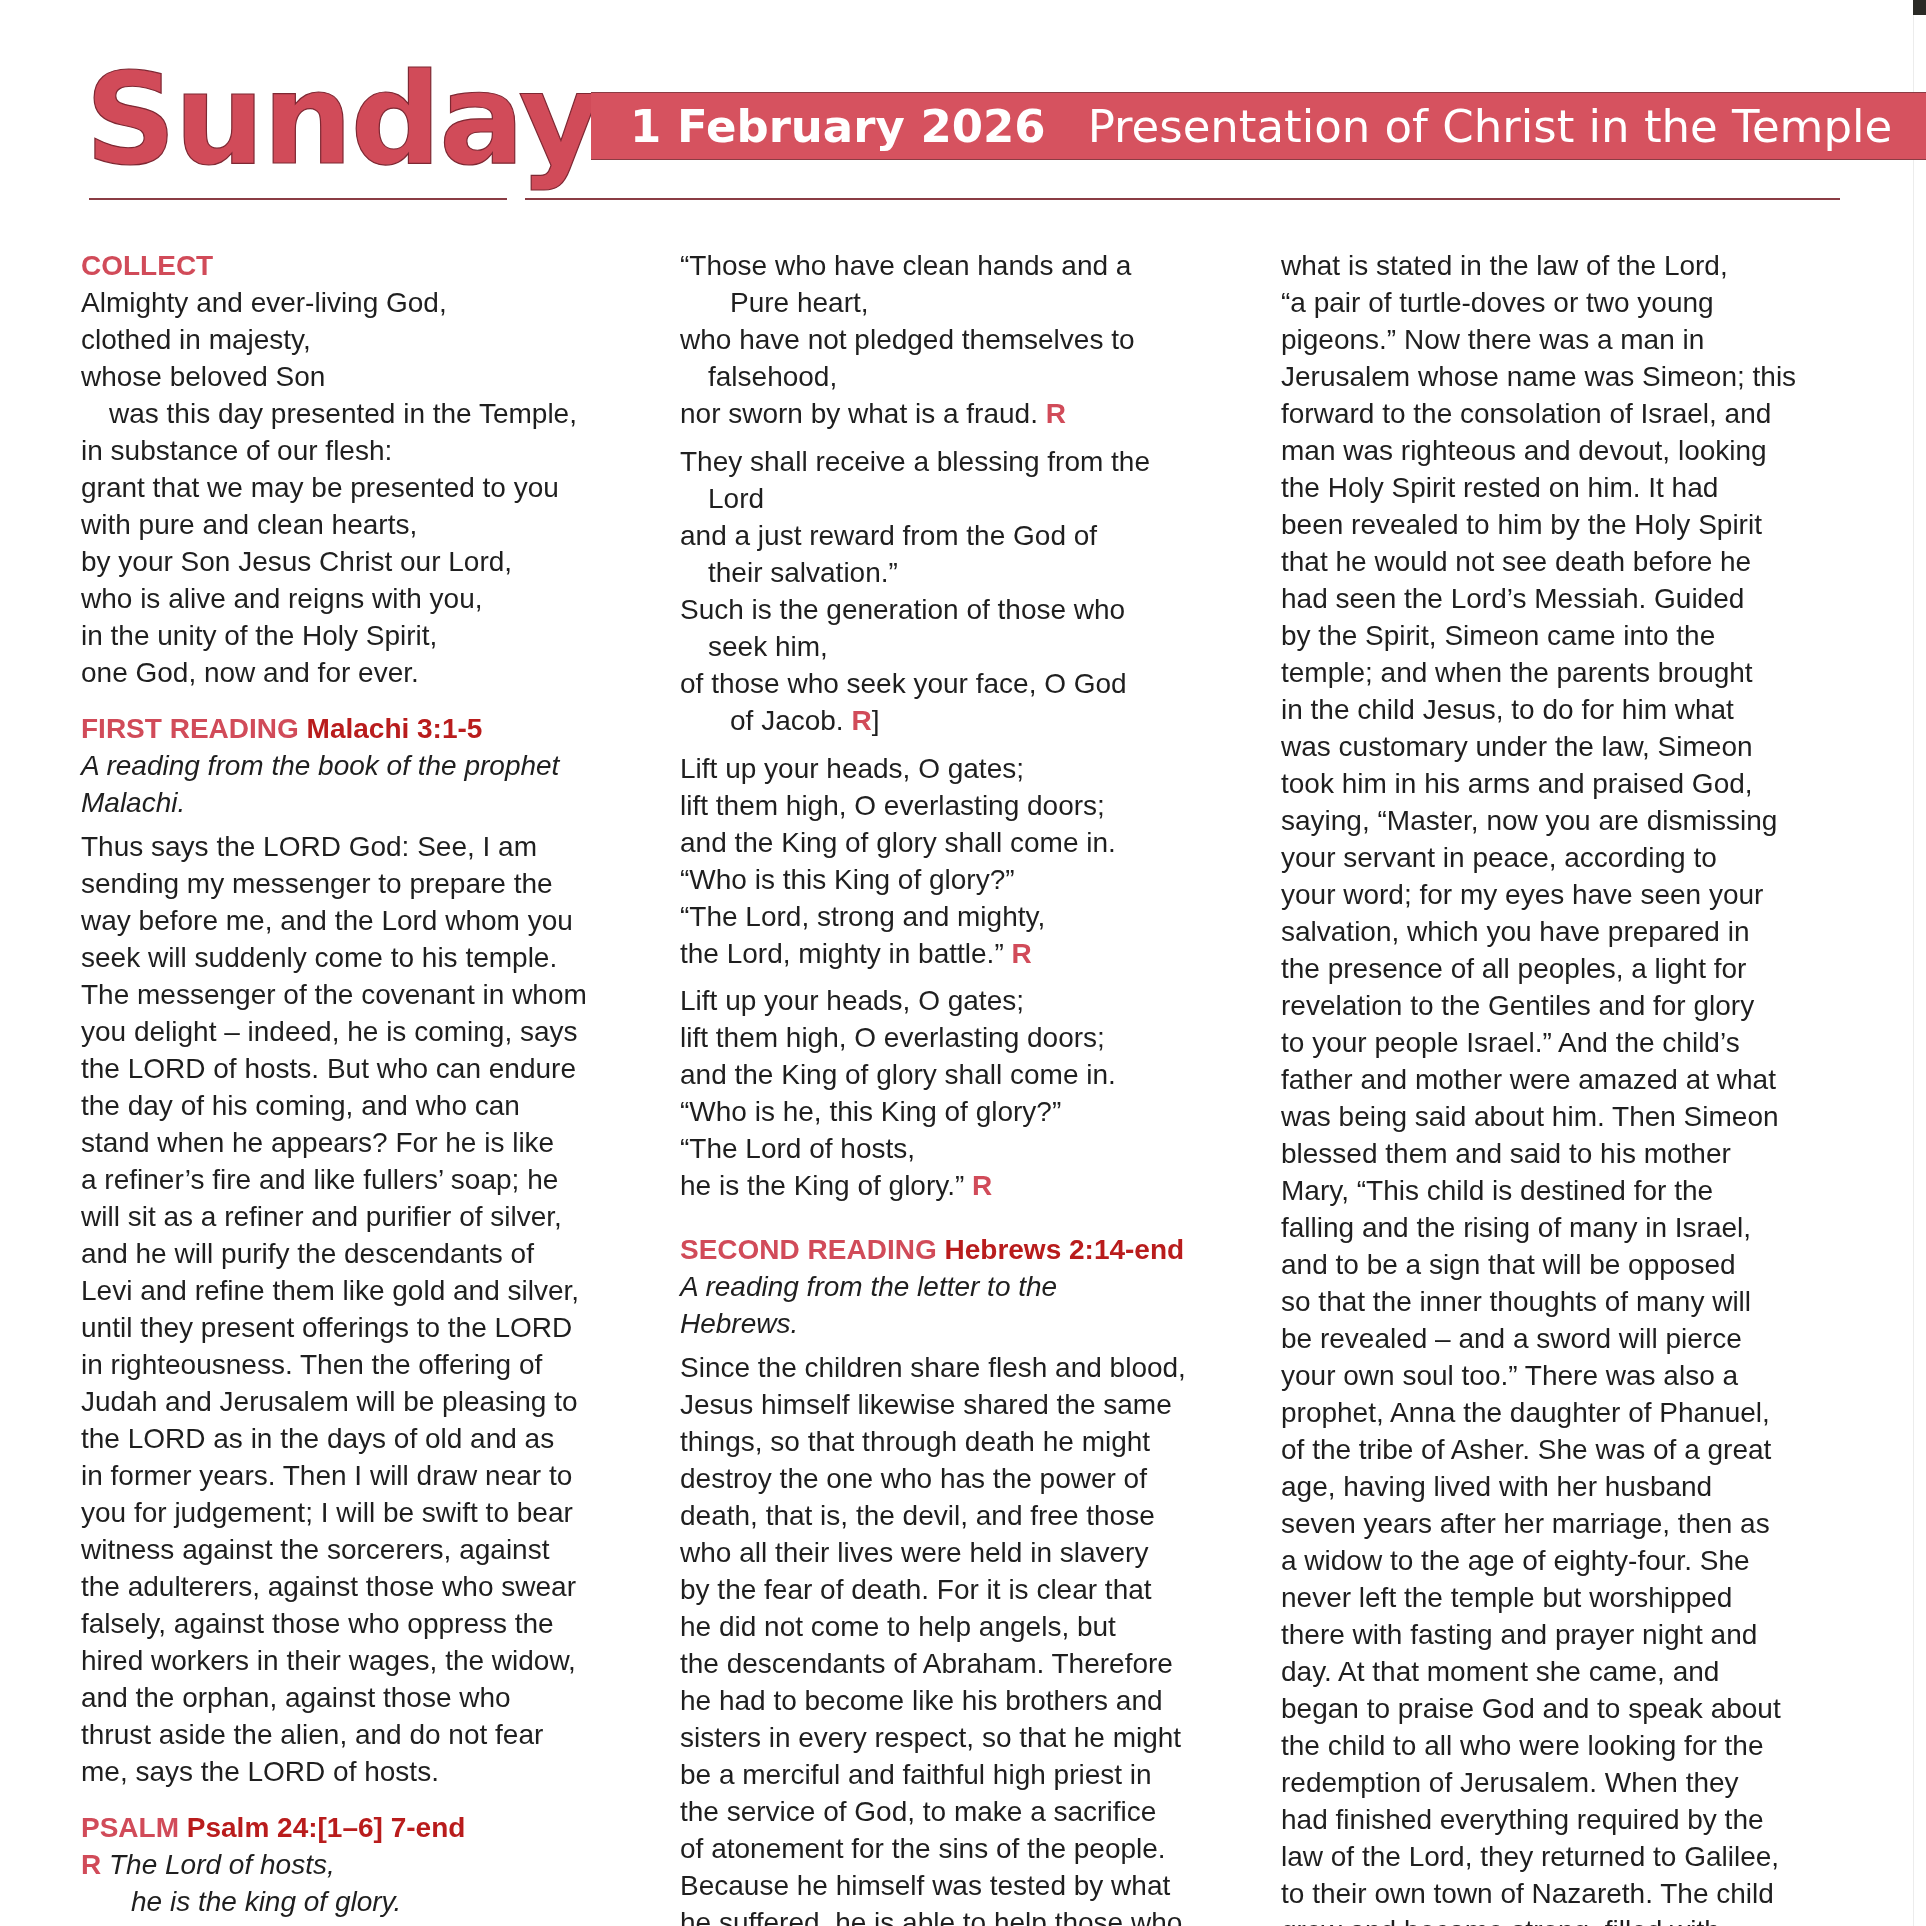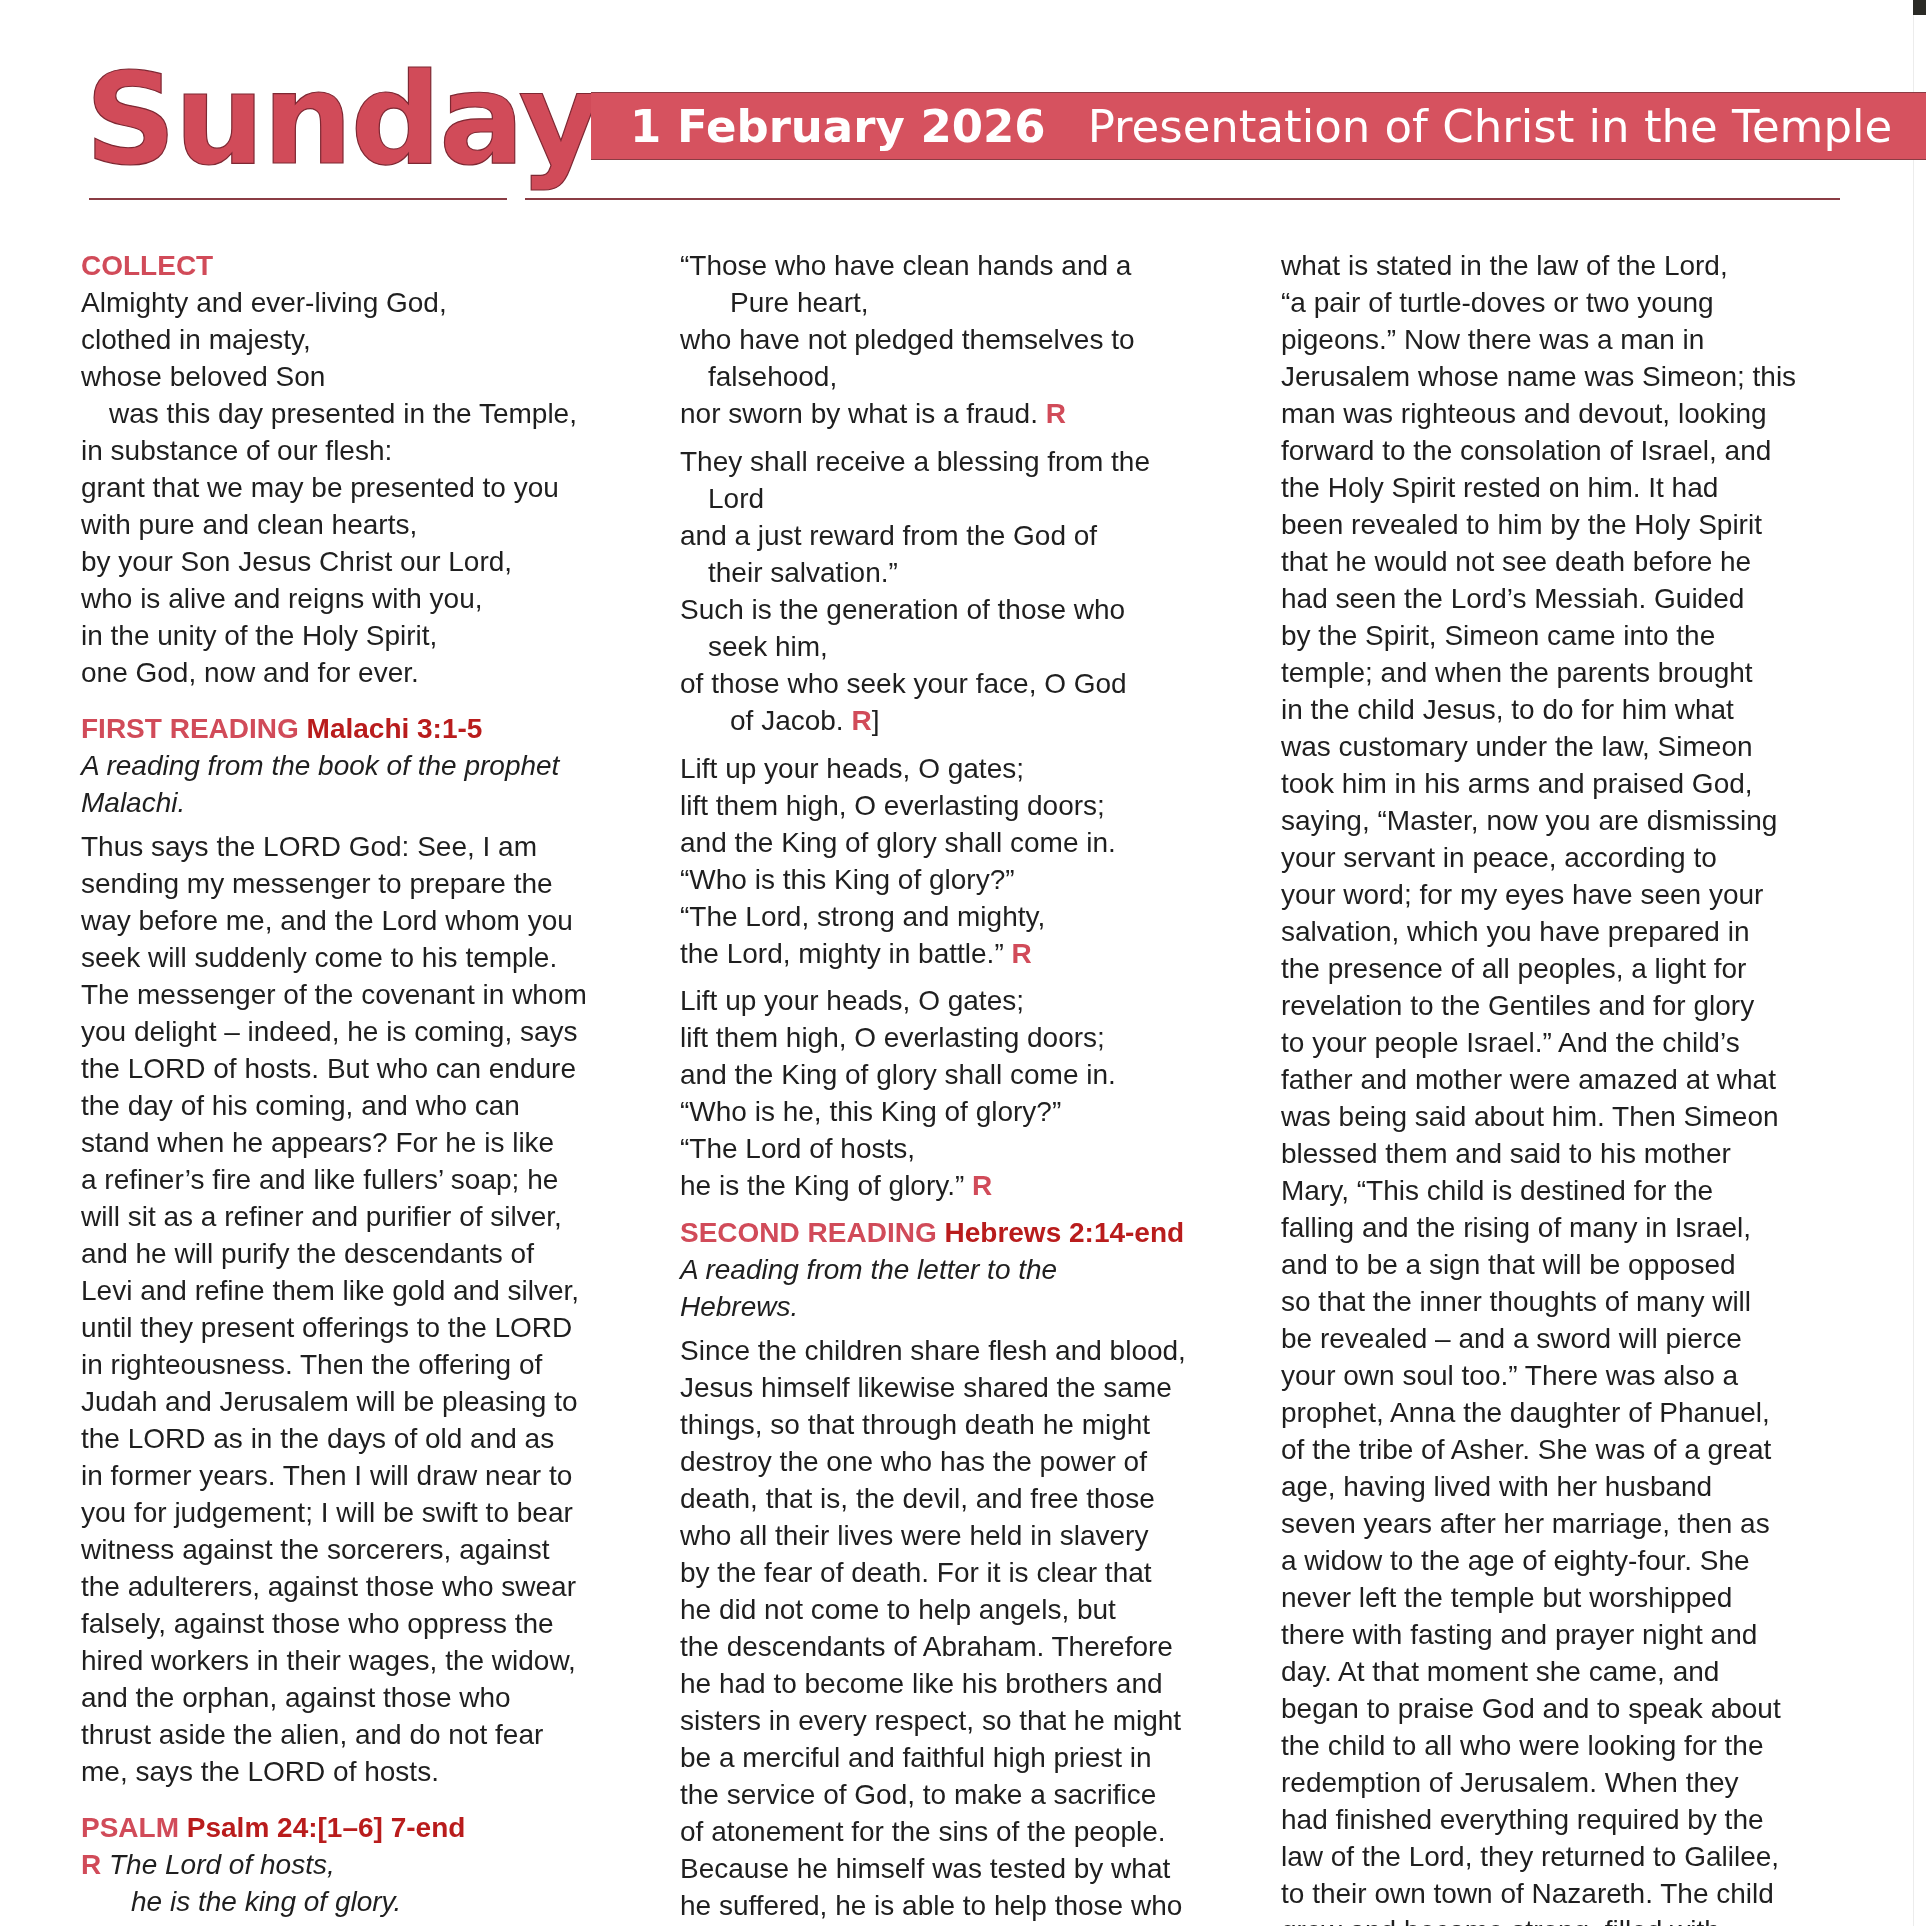--- a/index.html
+++ b/index.html
@@ -121,21 +121,21 @@
     </div>
     <div style="font-style:italic">
       <div class="ln"><span class="r" style="font-style:normal">R</span> <span>The Lord of hosts,</span></div>
       <div class="ln i2">he is the king of glory.</div>
     </div>
 
   </div>
 </div>
 
 <div class="col col2">
-  <div id="psalm-col2" style="margin-bottom:10px">
+  <div id="psalm-col2" style="margin-bottom:27px">
       <div style="margin-bottom: 10.8px;">
         <div class="ln"><span>“Those who have clean hands and a</span></div>
         <div class="ln i2"><span>Pure heart,</span></div>
         <div class="ln"><span>who have not pledged themselves to</span></div>
         <div class="ln i1"><span>falsehood,</span></div>
         <div class="ln"><span>nor sworn by what is a fraud.</span> <span class="r">R</span></div>
       </div>
       <div style="margin-bottom: 10.8px;">
         <div class="ln"><span>They shall receive a blessing from the</span></div>
         <div class="ln i1"><span>Lord</span></div>
@@ -194,22 +194,22 @@
 
 </div>
 
 <div class="col col3">
   <div class="sec">
     <div id="gos-lines3">
         <div class="ln"><span>what is stated in the law of the Lord,</span></div>
         <div class="ln"><span>“a pair of turtle-doves or two young</span></div>
         <div class="ln"><span>pigeons.” Now there was a man in</span></div>
         <div class="ln"><span>Jerusalem whose name was Simeon; this</span></div>
+        <div class="ln"><span>forward to the consolation of Israel, and</span></div>
         <div class="ln"><span>man was righteous and devout, looking</span></div>
-        <div class="ln"><span>forward to the consolation of Israel, and</span></div>
         <div class="ln"><span>the Holy Spirit rested on him. It had</span></div>
         <div class="ln"><span>been revealed to him by the Holy Spirit</span></div>
         <div class="ln"><span>that he would not see death before he</span></div>
         <div class="ln"><span>had seen the Lord’s Messiah. Guided</span></div>
         <div class="ln"><span>by the Spirit, Simeon came into the</span></div>
         <div class="ln"><span>temple; and when the parents brought</span></div>
         <div class="ln"><span>in the child Jesus, to do for him what</span></div>
         <div class="ln"><span>was customary under the law, Simeon</span></div>
         <div class="ln"><span>took him in his arms and praised God,</span></div>
         <div class="ln"><span>saying, “Master, now you are dismissing</span></div>

